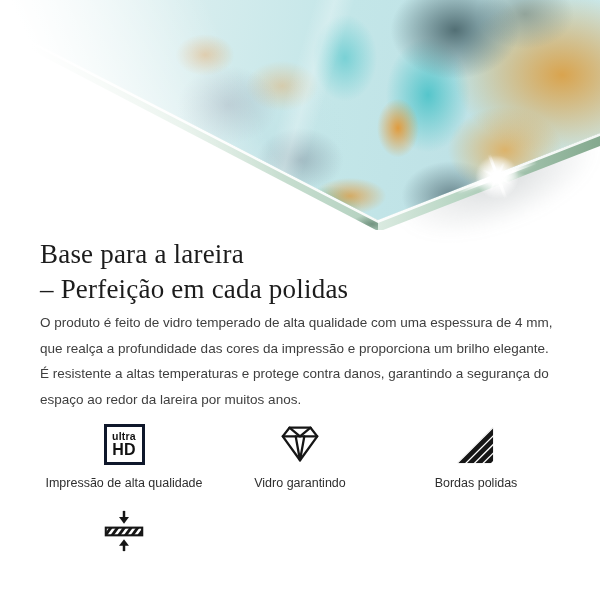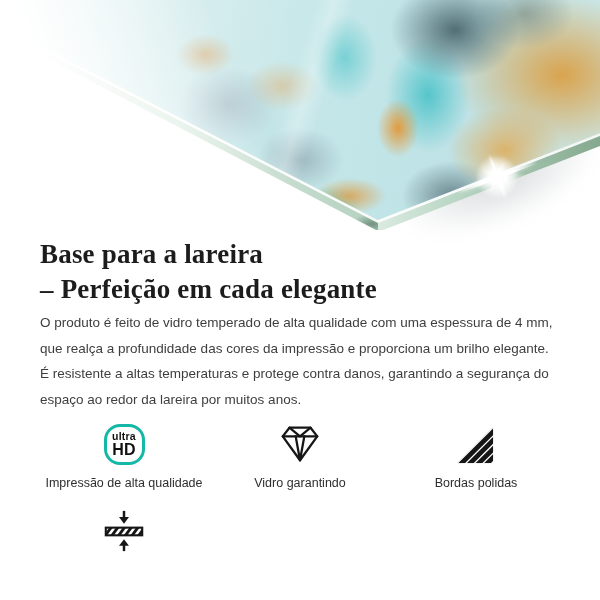--- a/index.html
+++ b/index.html
@@ -76,35 +76,35 @@
   .ray-h { left:2px; top:28.5px; width:86px; height:3px; transform:rotate(-21deg); }
   .ray-v { left:43.5px; top:6px; width:3px; height:47px; transform:rotate(-21deg);
     background:linear-gradient(180deg, rgba(255,255,255,0), #fff 30%, #fff 70%, rgba(255,255,255,0)); }
   .ray-d1 { left:29px; top:29px; width:32px; height:1.6px; transform:rotate(26deg); opacity:.85; }
   .ray-d2 { left:29px; top:29px; width:32px; height:1.6px; transform:rotate(-64deg); opacity:.85; }
 
   
   .content { padding:0 40px; }
   h1 {
     margin-top:7px; font-family:"Liberation Serif", "DejaVu Serif", serif;
-    font-weight:700; font-size:27px; line-height:35px; color:#1c1c1c; letter-spacing:.2px;
+    font-weight:400; font-size:27px; line-height:35px; color:#1c1c1c; letter-spacing:.2px;
   }
   .desc { margin-top:3px; max-width:524px; font-size:13.5px; line-height:25.5px; color:#3e3e3e; }
 
   
   .features {
     margin-top:8px; padding:0 0 0 0; display:grid;
     grid-template-columns:repeat(3, 1fr); row-gap:16px; column-gap:8px;
   }
   .feature { display:flex; flex-direction:column; align-items:center; }
   .ficon { height:48px; display:flex; align-items:center; justify-content:center; }
   .flabel { margin-top:8px; font-size:12.5px; color:#2e2e2e; line-height:15px; text-align:center; }
   svg.icon { stroke:#161616; fill:none; stroke-width:2.4; stroke-linecap:round; stroke-linejoin:round; }
   .uhd-box {
-    width:41px; height:41px; border:3px solid #14b8a6; border-radius:16px;
+    width:41px; height:41px; border:3px solid #0f172a; border-radius:0;
     display:flex; flex-direction:column; align-items:center; justify-content:center; color:#111;
   }
   .uhd-top { font-size:10.5px; font-weight:700; line-height:11px; letter-spacing:.2px; }
   .uhd-bottom { font-size:16px; font-weight:700; line-height:16px; letter-spacing:.3px; }
 </style>
 </head>
 <body>
 
 <div class="page">
 
@@ -119,21 +119,21 @@
     <div class="sparkle">
       <div class="glow"></div>
       <div class="ray ray-h"></div>
       <div class="ray ray-v"></div>
       <div class="ray ray-d1"></div>
       <div class="ray ray-d2"></div>
     </div>
   </div>
 
   <div class="content">
-    <h1><span>Base para a lareira</span><br><span>– Perfeição em cada elegante</span></h1>
+    <h1><span>Base para a lareira</span><br><span>– Perfeição em cada polidas</span></h1>
 
     <p class="desc">O produto é feito de vidro temperado de alta qualidade com uma espessura de 4 mm, que realça a profundidade das cores da impressão e proporciona um brilho elegante. É resistente a altas temperaturas e protege contra danos, garantindo a segurança do espaço ao redor da lareira por muitos anos.</p>
 
     <div class="features">
 
 
       <div class="feature">
         <div class="ficon">
           <div class="uhd-box">
             <span class="uhd-top">ultra</span>

